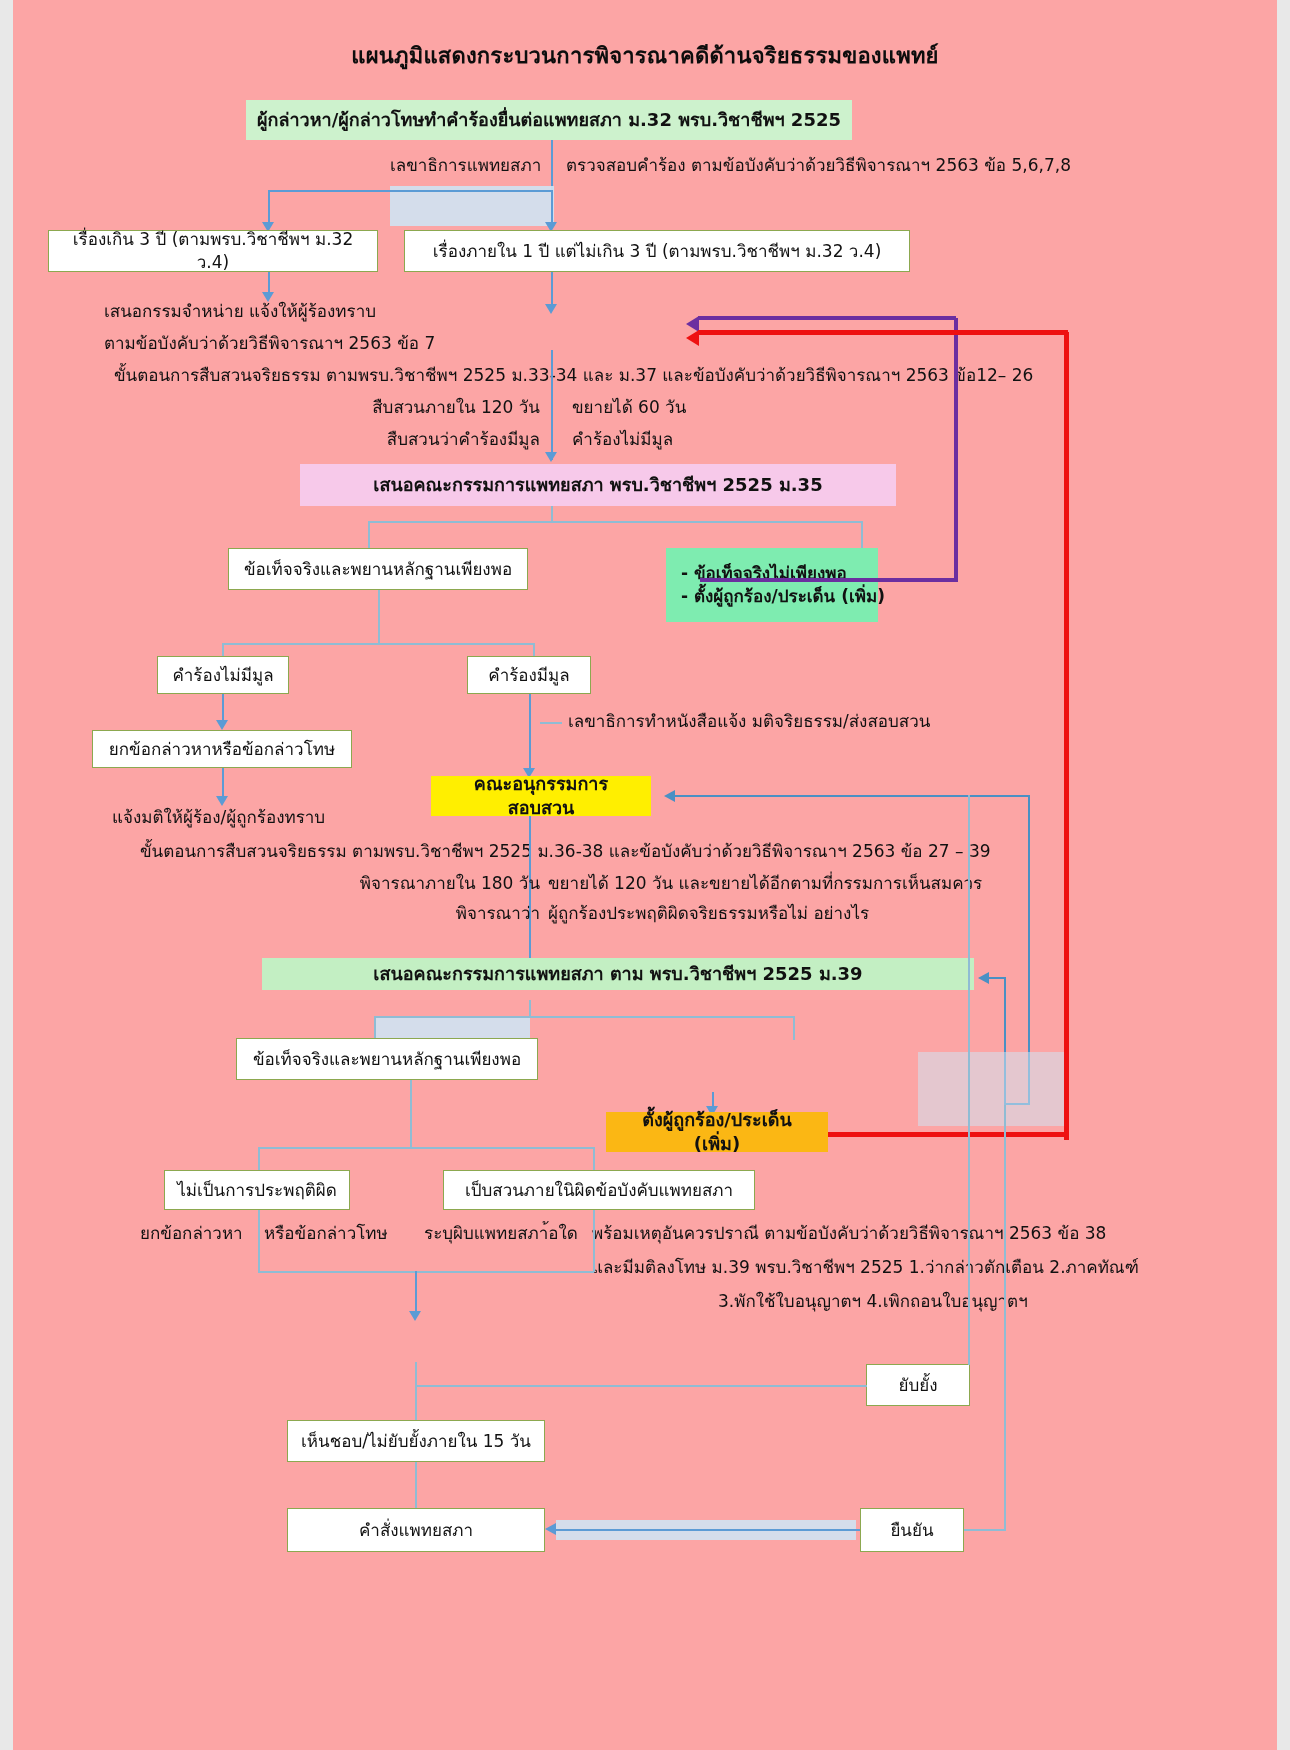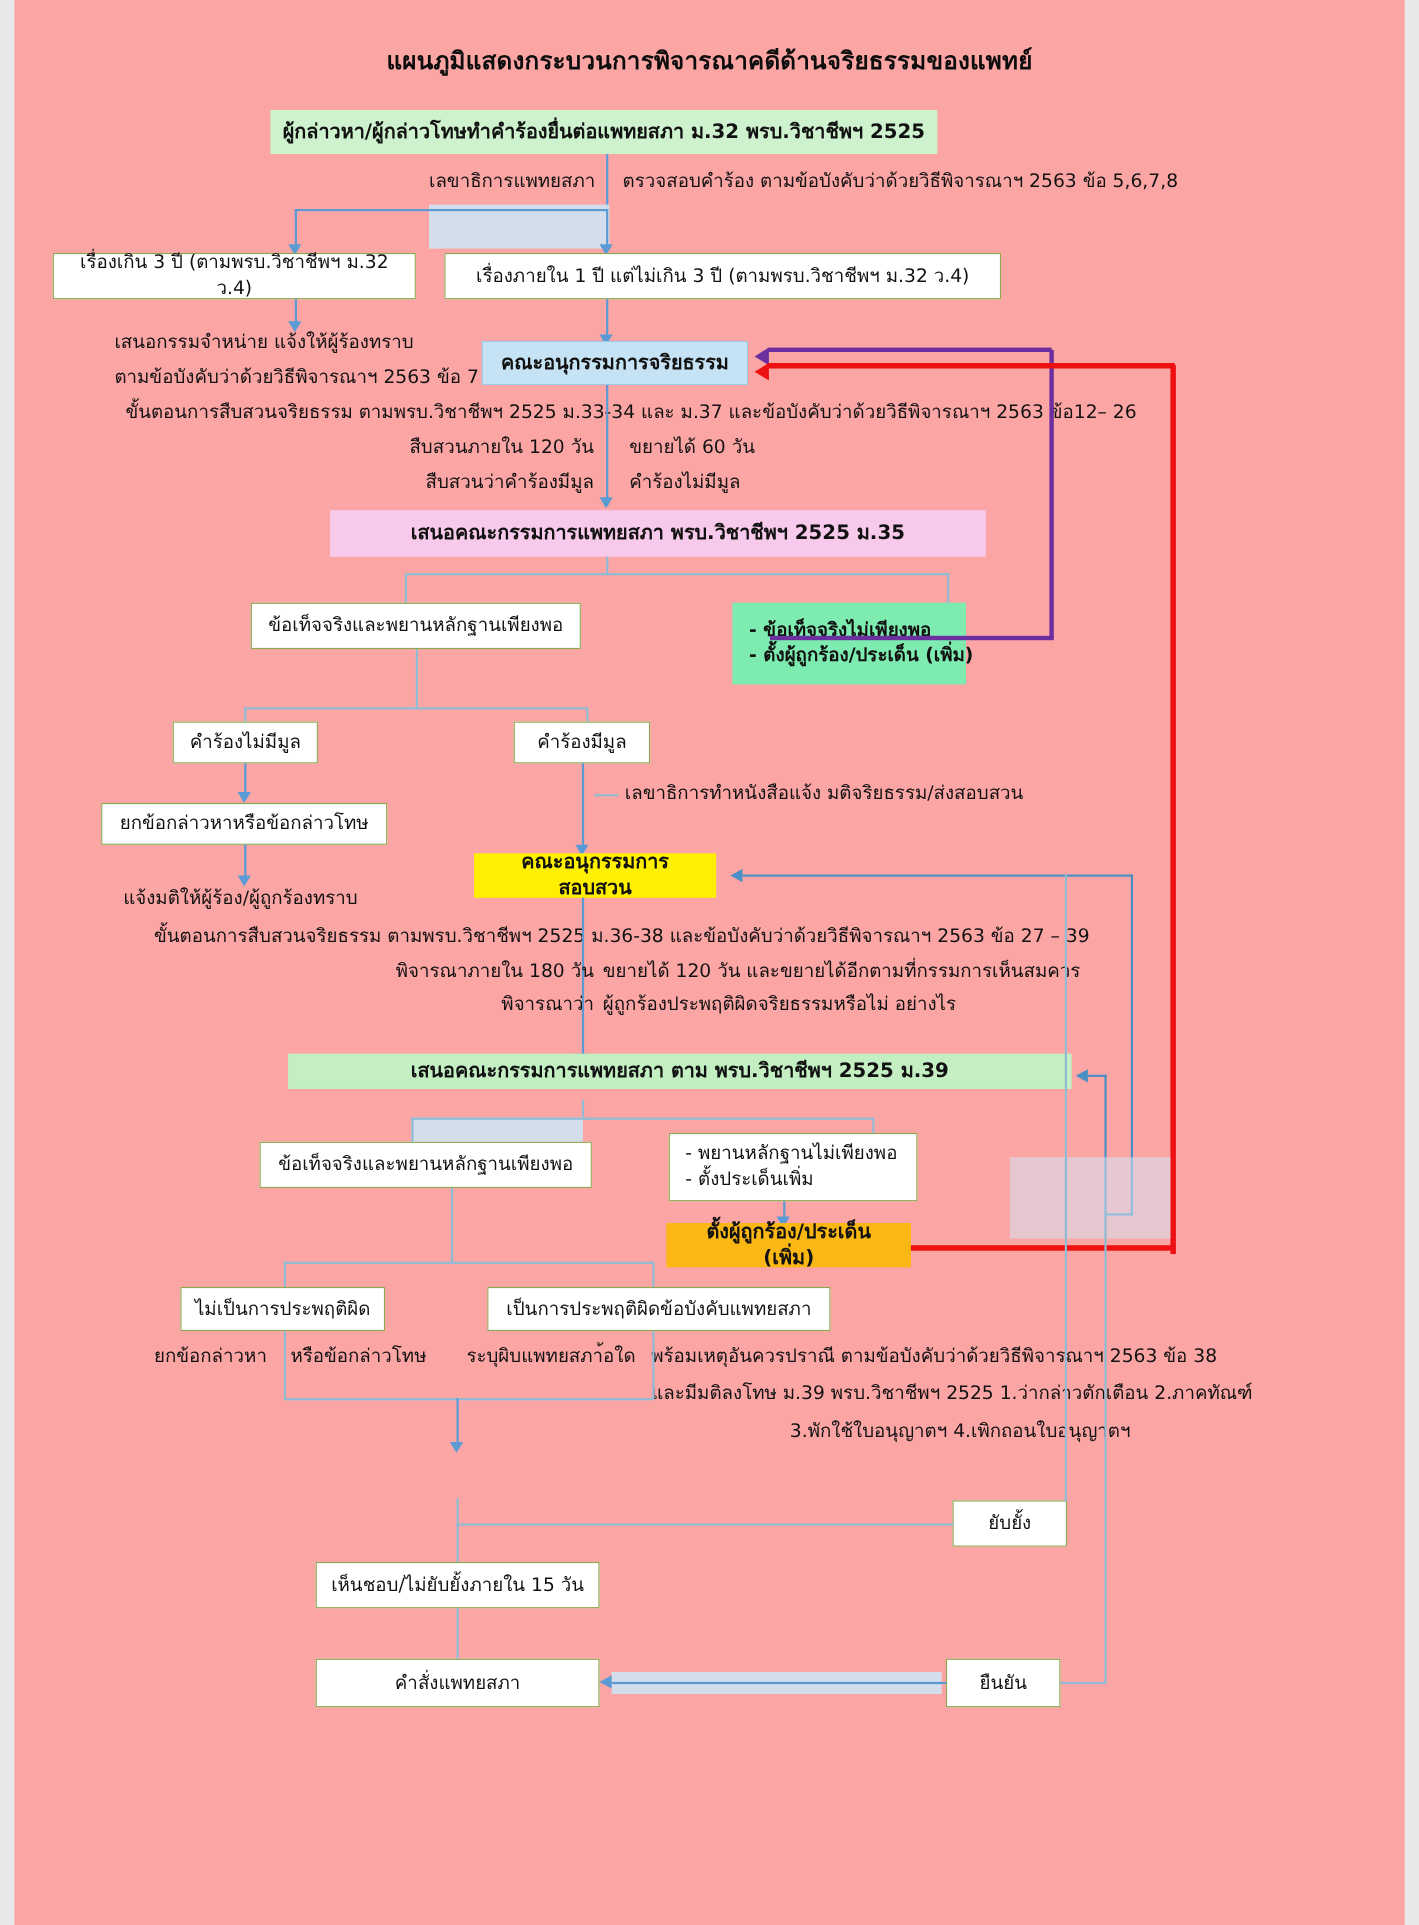--- a/index.html
+++ b/index.html
@@ -203,23 +203,20 @@
 
   <div class="ln blue v" style="left:268px; top:272px; height:22px;"></div>
   <div class="arrow down" style="left:262px; top:292px;"></div>
 
   <div class="ln blue v" style="left:551px; top:272px; height:34px;"></div>
   <div class="arrow down" style="left:545px; top:304px;"></div>
 
   <div class="lbl" style="left:104px; top:300px;">เสนอกรรมจำหน่าย แจ้งให้ผู้ร้องทราบ</div>
   <div class="lbl" style="left:104px; top:332px;">ตามข้อบังคับว่าด้วยวิธีพิจารณาฯ 2563 ข้อ 7</div>
 
-  <div class="node blue-pale" style="left:438px; top:310px; width:242px; height:40px;">
-    <span>คณะอนุกรรมการจริยธรรม</span>
-  </div>
 
   <div class="lbl" style="left:114px; top:364px;">ขั้นตอนการสืบสวนจริยธรรม ตามพรบ.วิชาชีพฯ 2525 ม.33-34 และ ม.37 และข้อบังคับว่าด้วยวิธีพิจารณาฯ 2563 ข้อ12– 26</div>
 
   <div class="ln blue v" style="left:551px; top:350px; height:110px;"></div>
   <div class="arrow down" style="left:545px; top:452px;"></div>
 
   <div class="lbl r" style="left:330px; top:396px; width:210px;">สืบสวนภายใน 120 วัน</div>
   <div class="lbl" style="left:572px; top:396px;">ขยายได้ 60 วัน</div>
   <div class="lbl r" style="left:330px; top:428px; width:210px;">สืบสวนว่าคำร้องมีมูล</div>
   <div class="lbl" style="left:572px; top:428px;">คำร้องไม่มีมูล</div>
@@ -312,46 +309,40 @@
   <div class="ln v" style="left:529px; top:1000px; height:16px;"></div>
   <div class="band-blue" style="left:374px; top:1016px; width:156px; height:42px;"></div>
   <div class="ln h" style="left:374px; top:1016px; width:420px;"></div>
   <div class="ln v" style="left:374px; top:1016px; height:24px;"></div>
   <div class="ln v" style="left:793px; top:1016px; height:24px;"></div>
 
   <div class="node plain" style="left:236px; top:1038px; width:302px; height:42px;">
     <span>ข้อเท็จจริงและพยานหลักฐานเพียงพอ</span>
   </div>
 
-  <div class="node plain" style="left:608px; top:1030px; width:226px; height:62px; padding-left:14px; justify-content:flex-start;">
-    <div class="multi" style="font-size:17px;">
-      <div>- พยานหลักฐานไม่เพียงพอ</div>
-      <div>- ตั้งประเด็นเพิ่ม</div>
-    </div>
-  </div>
 
   <div class="ln blue v" style="left:712px; top:1092px; height:18px;"></div>
   <div class="arrow down" style="left:706px; top:1106px;"></div>
 
   <div class="node orange" style="left:606px; top:1112px; width:222px; height:40px;">
     <span>ตั้งผู้ถูกร้อง/ประเด็น (เพิ่ม)</span>
   </div>
 
   <div class="band-blue" style="left:918px; top:1052px; width:146px; height:74px; opacity:.55;"></div>
 
   <div class="ln v" style="left:410px; top:1080px; height:68px;"></div>
   <div class="ln h" style="left:258px; top:1147px; width:336px;"></div>
   <div class="ln v" style="left:258px; top:1147px; height:23px;"></div>
   <div class="ln v" style="left:593px; top:1147px; height:23px;"></div>
 
   <div class="node plain" style="left:164px; top:1170px; width:186px; height:40px;">
     <span>ไม่เป็นการประพฤติผิด</span>
   </div>
   <div class="node plain" style="left:443px; top:1170px; width:312px; height:40px;">
-    <span>เป็นการประพฤติผิดข้อบังคับแพทยสภา</span>
+    <span>เป็บสวนภายในิผิดข้อบังคับแพทยสภา</span>
   </div>
 
   <div class="lbl" style="left:140px; top:1222px;">ยกข้อกล่าวหา</div>
   <div class="lbl" style="left:264px; top:1222px;">หรือข้อกล่าวโทษ</div>
   <div class="lbl" style="left:424px; top:1222px;">ระบุผิบแพทยสภา้อใด</div>
   <div class="lbl" style="left:592px; top:1222px;">พร้อมเหตุอันควรปราณี ตามข้อบังคับว่าด้วยวิธีพิจารณาฯ 2563 ข้อ 38</div>
   <div class="lbl" style="left:592px; top:1256px;">และมีมติลงโทษ ม.39 พรบ.วิชาชีพฯ 2525 1.ว่ากล่าวตักเตือน 2.ภาคทัณฑ์</div>
   <div class="lbl" style="left:718px; top:1290px;">3.พักใช้ใบอนุญาตฯ 4.เพิกถอนใบอนุญาตฯ</div>
 
   <div class="ln v" style="left:258px; top:1210px; height:62px;"></div>

